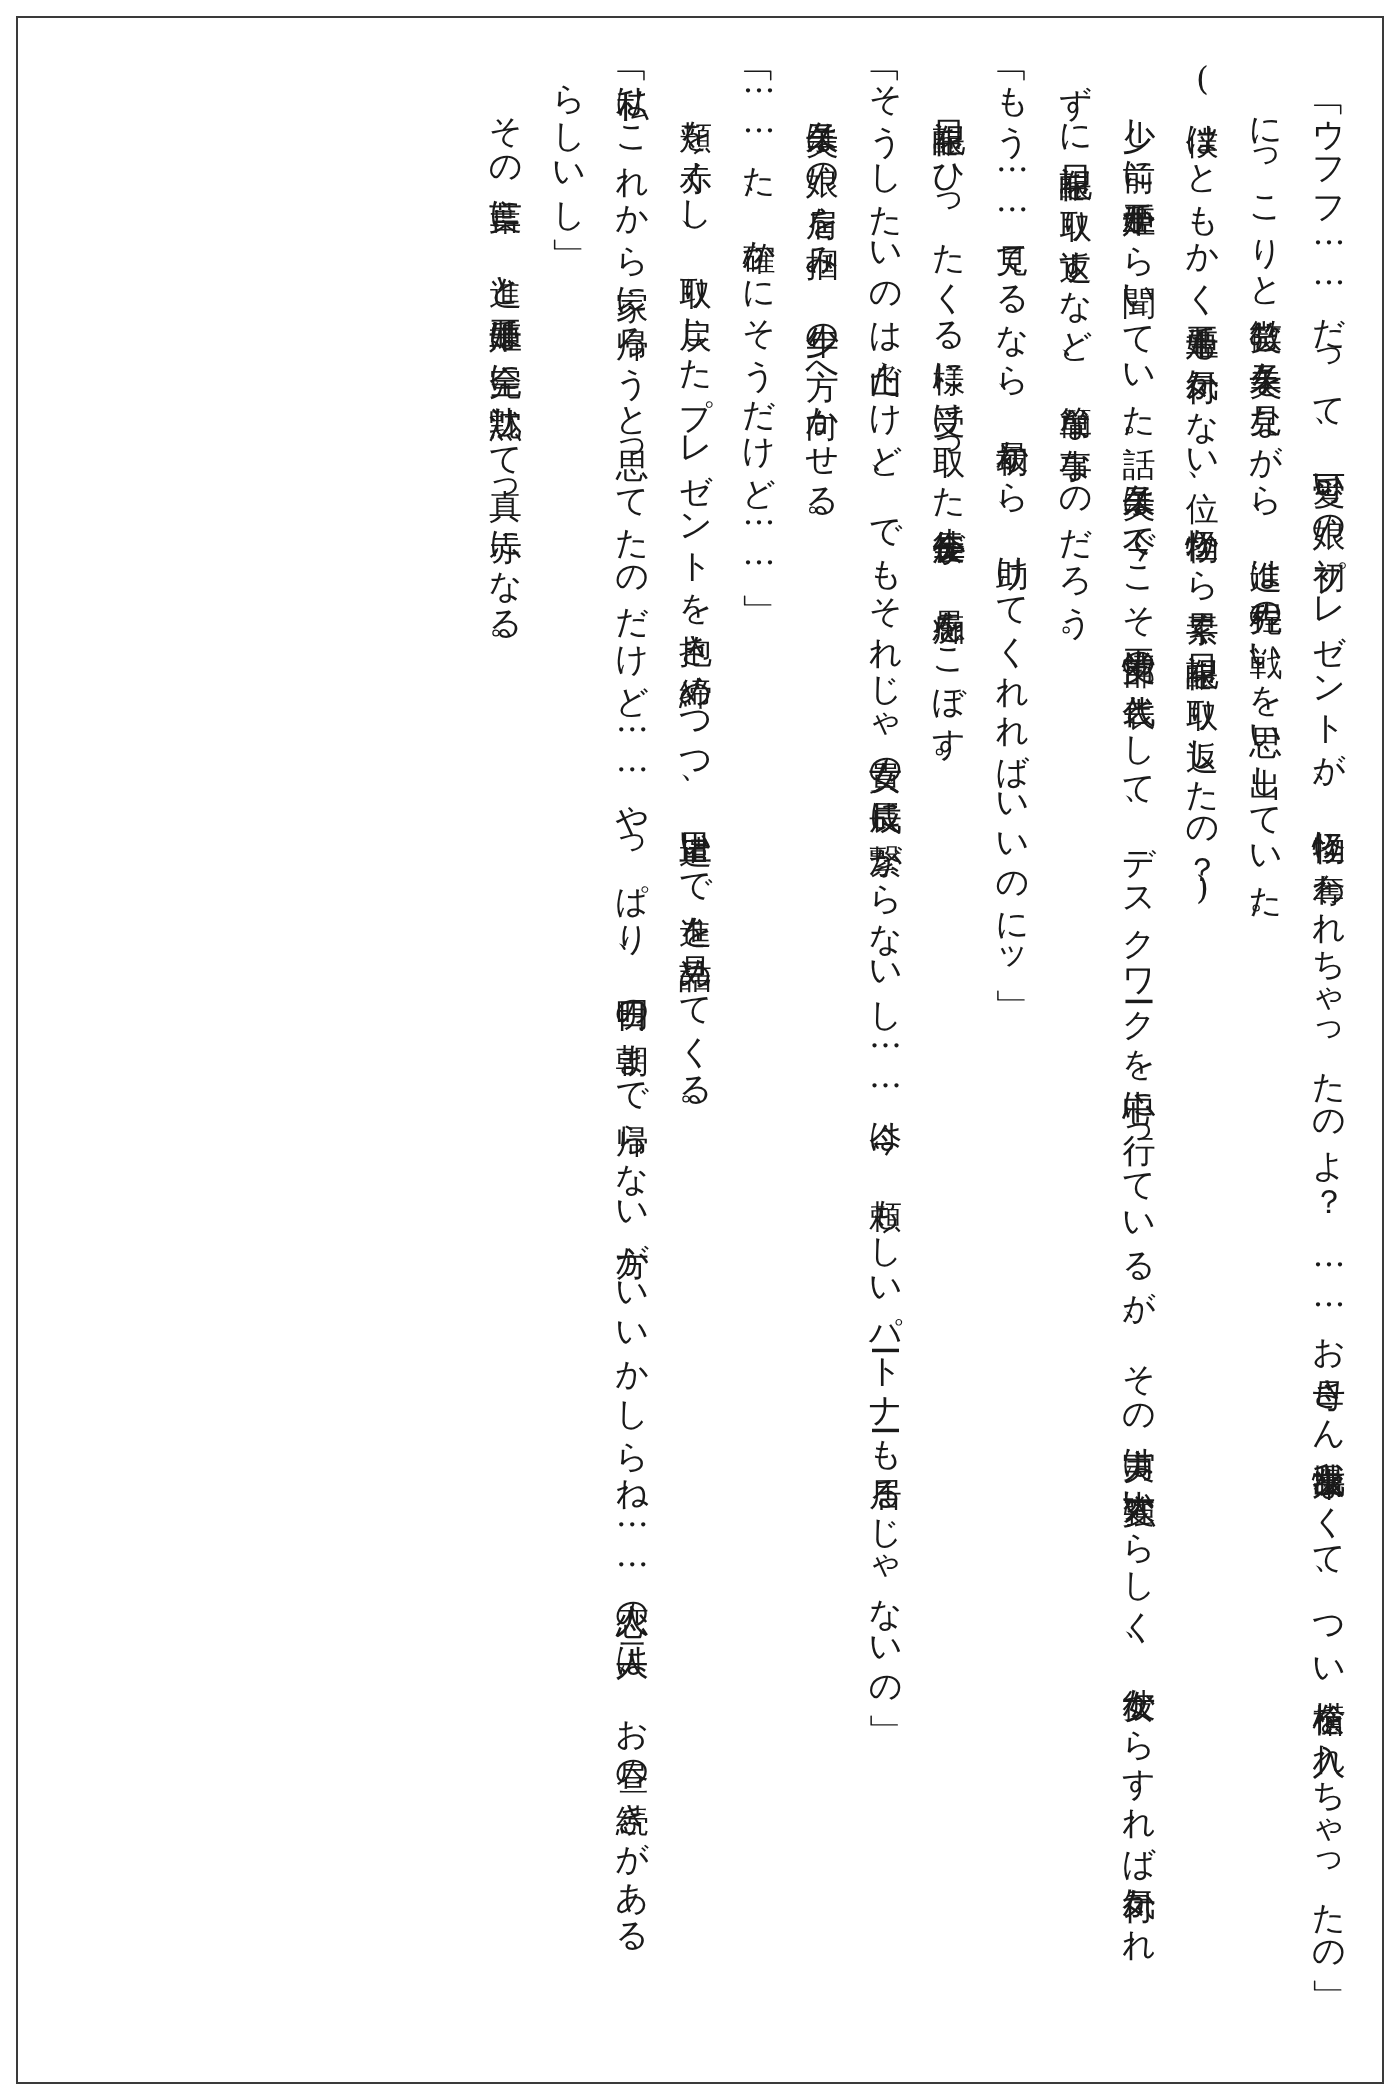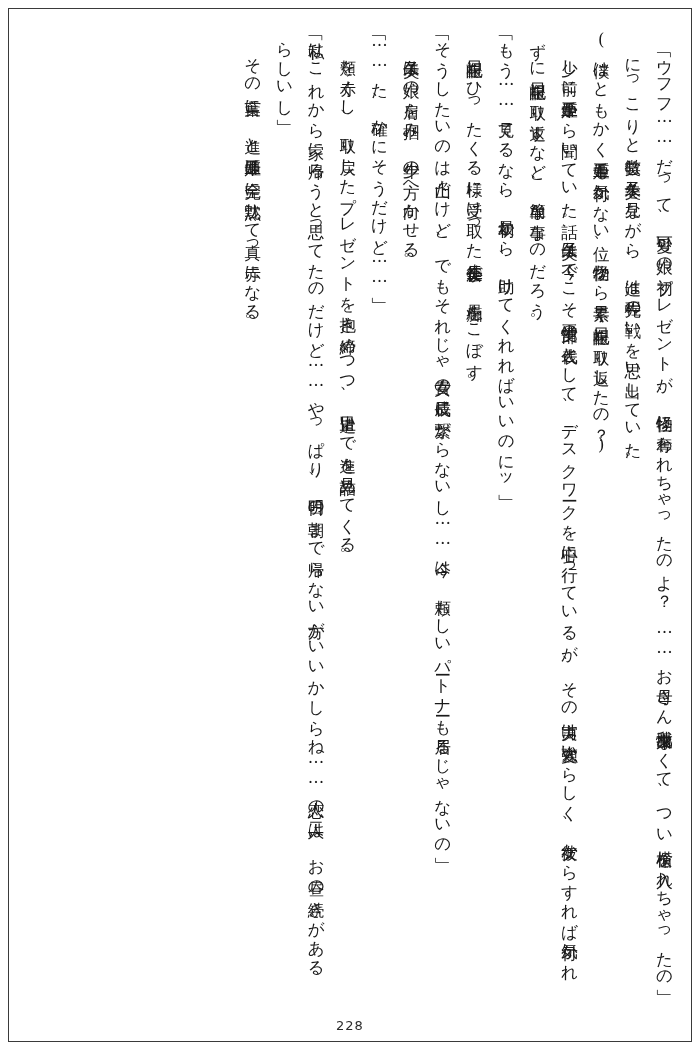--- a/index.html
+++ b/index.html
@@ -86,15 +86,14 @@
     <p class="para noindent">「もう……見てるなら、最初から、助けてくれればいいのにッ」</p>
     <p class="para">日記帳をひったくる様に受け取った生徒会長が、愚痴をこぼす。</p>
     <p class="para noindent">「そうしたいのは山々だけど、でもそれじゃ貴女の成長に繋がらないし……今は、頼もしいパートナーも居るじゃないの」</p>
     <p class="para">久美子は娘の肩を掴み、少年の方へ向かせる。</p>
     <p class="para noindent">「……た、確かにそうだけど……」</p>
     <p class="para">頬を赤くし、取り戻したプレゼントを抱き締めつつ、上目遣いで進を見詰めてくる。</p>
     <p class="para noindent">「私はこれから家に帰ろうと思ってたのだけど……やっぱり、明日の朝まで帰らない方がいいかしらね……恋人の二人は、お昼の続きがあるらしいし」</p>
     <p class="para">その言葉に、進と千亜姫は完全に沈黙して真っ赤になる。</p>
   </div>
 
-  <div id="page-number">228</div>
 
 </div>
 
 </body></html>

